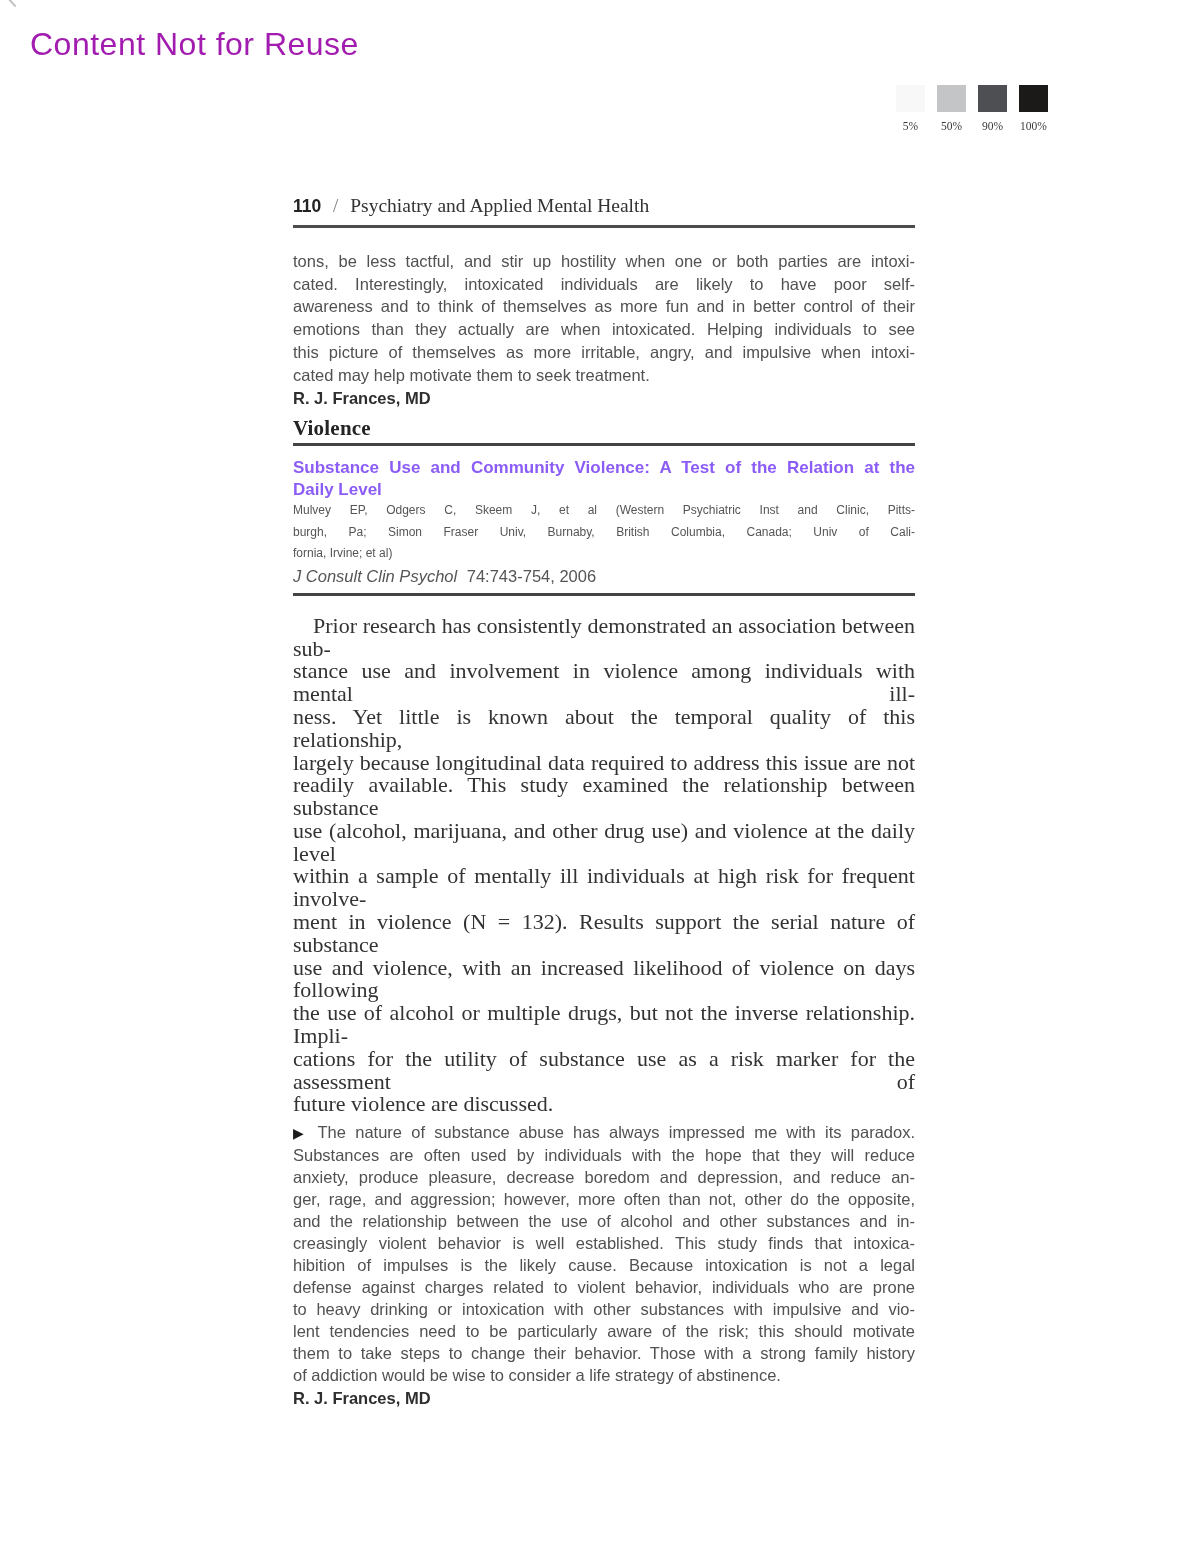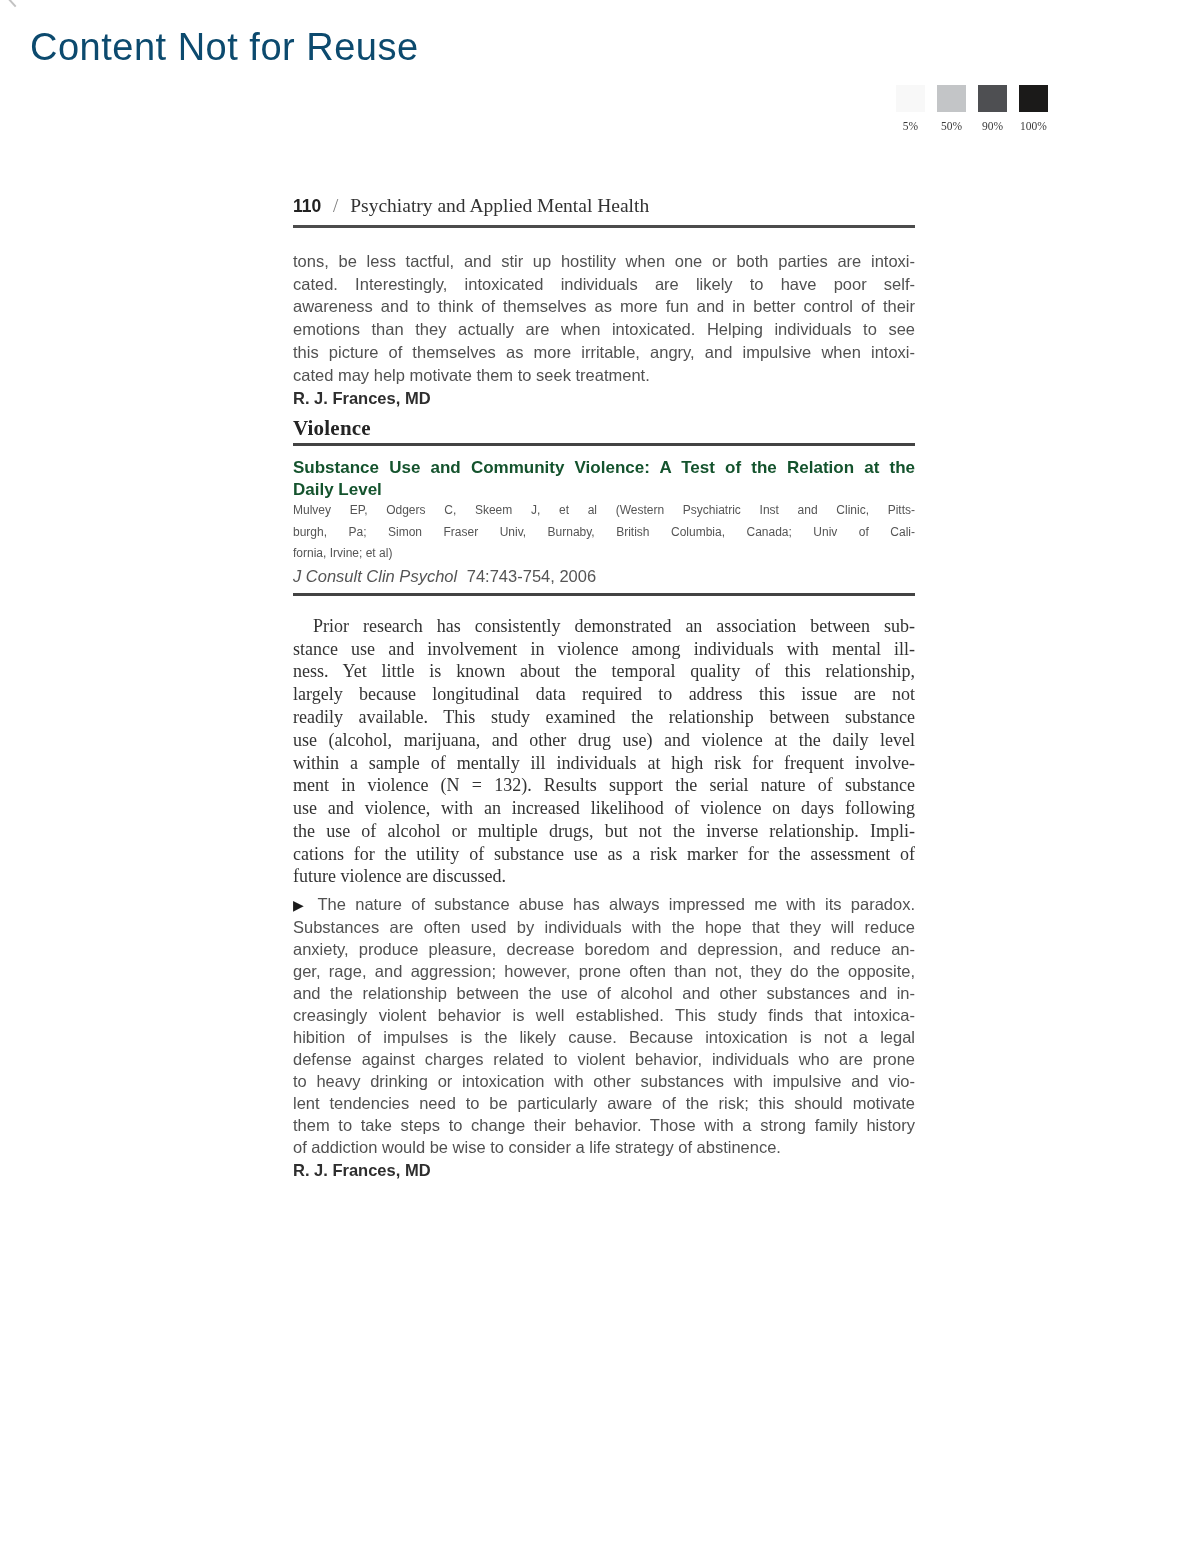--- a/index.html
+++ b/index.html
@@ -11,21 +11,21 @@
 
   
   .artifact {
     position:absolute; left:-6px; top:-4px; width:26px; height:2px;
     background:#8f8f8f; transform:rotate(48deg); opacity:.55;
   }
 
   
   .watermark {
     position:absolute; left:30px; top:26px;
-    font-size:38px; color:#0c4a6e; letter-spacing:.5px;
+    font-size:32px; color:#a21caf; letter-spacing:.5px;
   }
 
   
   .calibration { position:absolute; left:896px; top:85px; display:flex; gap:12px; }
   .swatch-cell { width:29px; text-align:center; }
   .swatch { width:29px; height:27px; }
   .swatch-label {
     margin-top:8px; font-family:"Liberation Serif", serif;
     font-size:11.5px; color:#3a3a3a; white-space:nowrap;
     margin-left:-8px; margin-right:-8px;
@@ -49,29 +49,29 @@
   .sig {
     text-align:left; font-weight:bold; color:#2e2e2e;
     font-size:16.5px; line-height:23px; margin-top:1px;
   }
 
   .section-heading {
     font-family:"Liberation Serif", serif; font-weight:bold;
     font-size:21px; color:#242424; margin-top:5px; line-height:26px; letter-spacing:.2px;
   }
 
-  .title   { margin-top:11px; font-weight:bold; font-size:17px; line-height:21.5px; color:#14532d; }
+  .title   { margin-top:11px; font-weight:bold; font-size:17px; line-height:21.5px; color:#8b5cf6; }
   .authors { font-size:12px; line-height:21.5px; color:#555; }
   .citation{ font-size:16.5px; line-height:22px; color:#555; }
   .cit-j { font-style:italic; }
   .cit-v { margin-left:5px; }
 
   .abstract {
     margin-top:19px; font-family:"Liberation Serif", serif;
-    font-size:18px; line-height:22.8px; color:#333;
+    font-size:22px; line-height:22.8px; color:#333;
   }
   .abstract .tline:first-child { text-indent:20px; }
 
   .commentary { margin-top:5px; font-size:16.5px; line-height:22px; color:#515151; }
   .comment-first { text-align:justify; text-align-last:justify; }
   .marker { margin-right:9px; font-size:14px; color:#1b1b1b; }
 </style>
 </head>
 <body>
 
@@ -153,21 +153,21 @@
       <div class="tline">future violence are discussed.</div>
     </div>
 
   <div class="commentary">
     <div class="comment-first">
       <span class="marker">▶</span><span>The nature of substance abuse has always impressed me with its paradox.</span>
     </div>
     <div class="lines-block">
         <div class="tline">Substances are often used by individuals with the hope that they will reduce</div>
         <div class="tline">anxiety, produce pleasure, decrease boredom and depression, and reduce an-</div>
-        <div class="tline">ger, rage, and aggression; however, prone often than not, they do the opposite,</div>
+        <div class="tline">ger, rage, and aggression; however, more often than not, other do the opposite,</div>
         <div class="tline">and the relationship between the use of alcohol and other substances and in-</div>
         <div class="tline">creasingly violent behavior is well established. This study finds that intoxica-</div>
         <div class="tline">hibition of impulses is the likely cause. Because intoxication is not a legal</div>
         <div class="tline">defense against charges related to violent behavior, individuals who are prone</div>
         <div class="tline">to heavy drinking or intoxication with other substances with impulsive and vio-</div>
         <div class="tline">lent tendencies need to be particularly aware of the risk; this should motivate</div>
         <div class="tline">them to take steps to change their behavior. Those with a strong family history</div>
         <div class="tline">of addiction would be wise to consider a life strategy of abstinence.</div>
       </div>
   </div>

